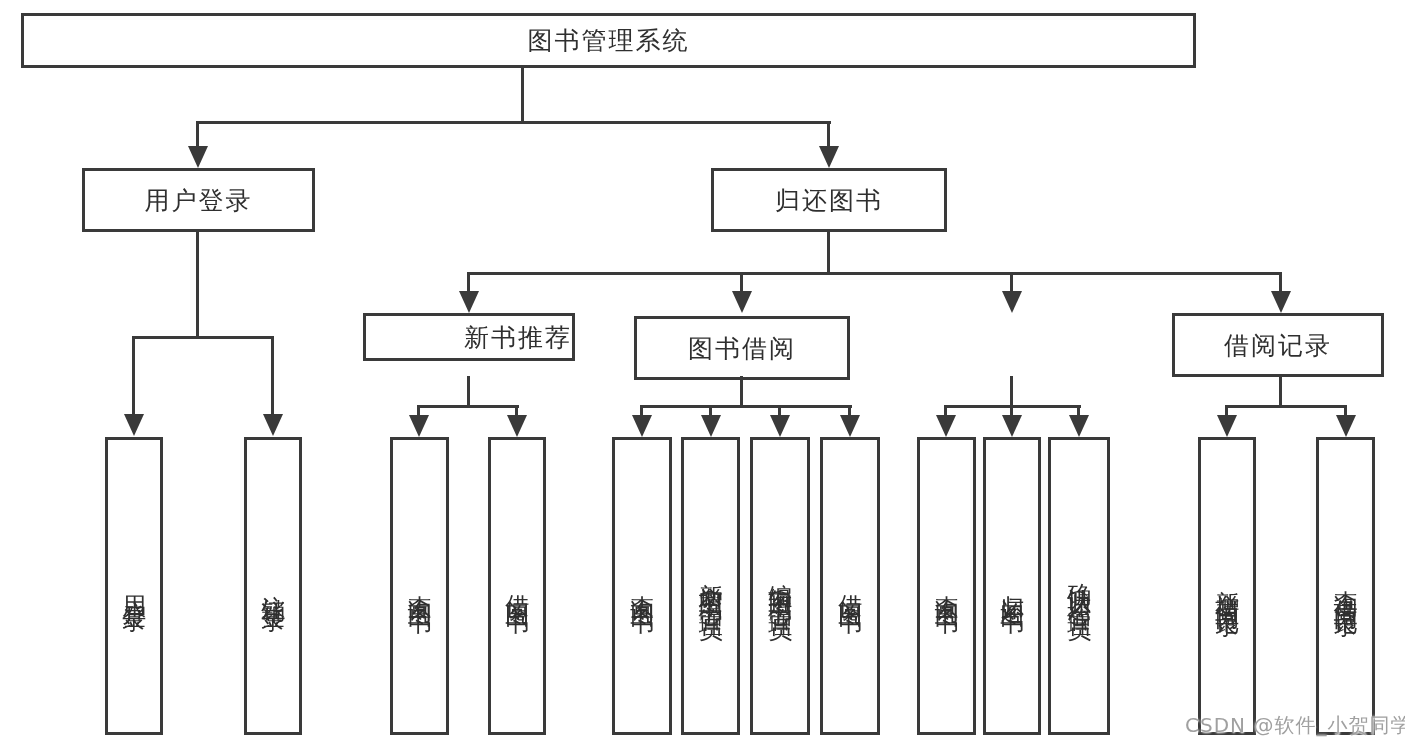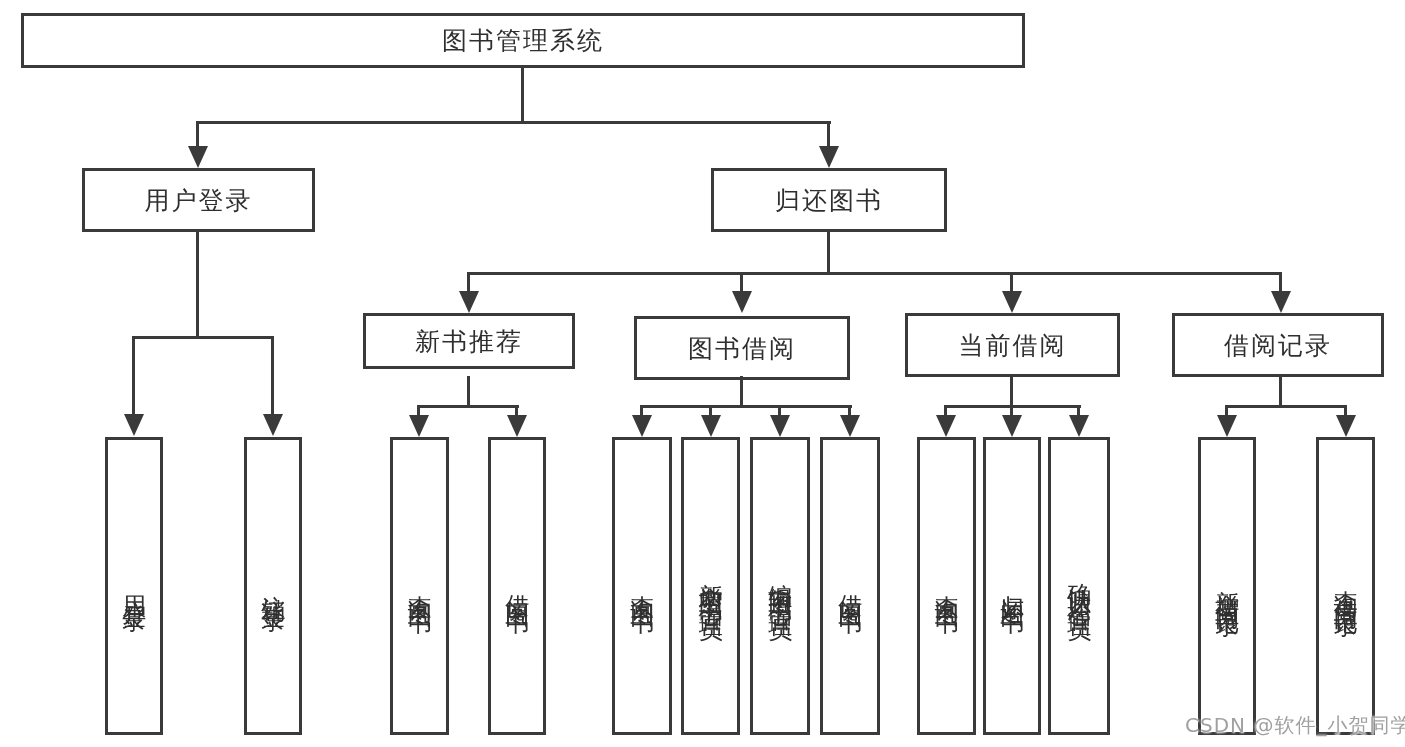--- a/index.html
+++ b/index.html
@@ -42,39 +42,36 @@
     font-size:20px;color:#a0a0a0;letter-spacing:1px;white-space:nowrap;
     text-shadow:0 0 3px #ffffff,1px 1px 2px #ffffff;
     z-index:5;
   }
 </style>
 </head>
 <body>
 
 <div class="stage">
 
-  <div class="hbox" style="left:21px;top:13px;width:1004px;height:55px;">
+  <div class="hbox" style="left:21px;top:13px;width:1175px;height:55px;">
     <span>图书管理系统</span>
   </div>
 
   <div class="hbox" style="left:82px;top:168px;width:233px;height:64px;">
     <span>用户登录</span>
   </div>
   <div class="hbox" style="left:711px;top:168px;width:236px;height:64px;">
     <span>归还图书</span>
   </div>
 
-  <div class="hbox" style="left:363px;top:313px;width:212px;height:56px;">
+  <div class="hbox" style="left:363px;top:313px;width:212px;height:48px;justify-content:flex-end;">
     <span>新书推荐</span>
   </div>
   <div class="hbox" style="left:634px;top:316px;width:216px;height:64px;">
     <span>图书借阅</span>
-  </div>
-  <div class="hbox" style="left:905px;top:313px;width:215px;height:64px;">
-    <span>当前借阅</span>
   </div>
   <div class="hbox" style="left:1172px;top:313px;width:212px;height:64px;">
     <span>借阅记录</span>
   </div>
 
   <div class="vbox" style="left:105px;top:437px;width:58px;height:298px;">
     <span class="vtext">用户登录</span>
   </div>
   <div class="vbox" style="left:244px;top:437px;width:58px;height:298px;">
     <span class="vtext">注销登录</span>

